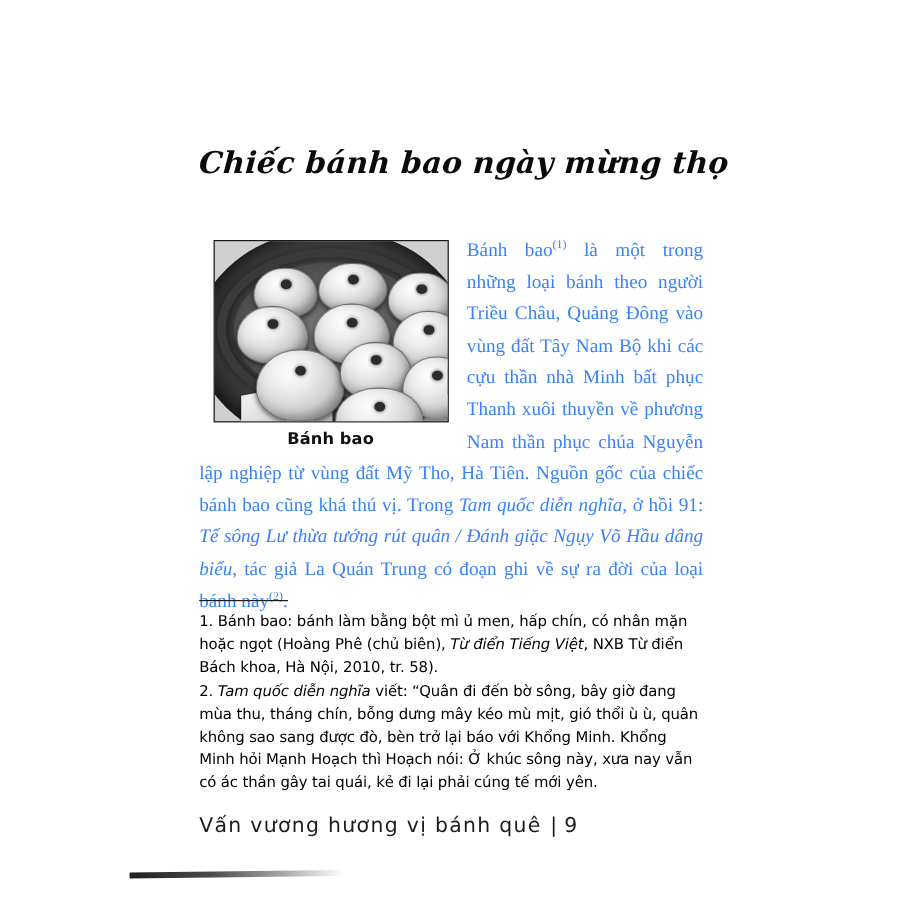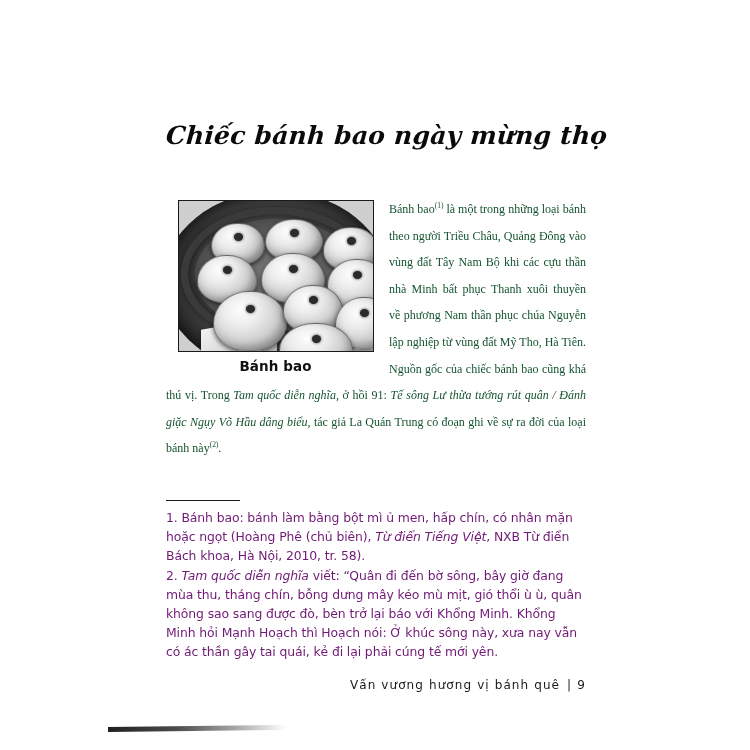--- a/index.html
+++ b/index.html
@@ -147,25 +147,25 @@
     text-align: center;
     font-family: "DejaVu Sans", "Liberation Sans", sans-serif;
     font-size: 13.5px;
     font-weight: bold;
     letter-spacing: 0.1px;
     color: #111;
   }
 
   .body-text {
     font-family: "Liberation Serif", "DejaVu Serif", serif;
-    font-size: 12px;
+    font-size: 16px;
     line-height: 26.6px;
     text-align: justify;
     text-justify: inter-word;
-    color: #14532d;
+    color: #3b82f6;
     hyphens: none;
   }
   .body-text i, .body-text em { font-style: italic; }
   sup {
     font-size: 0.62em;
     vertical-align: super;
     line-height: 0;
   }
 
   
@@ -179,35 +179,35 @@
     width: 74px;
     height: 0;
     border-top: 1.6px solid #1c1c1c;
     margin: 0 0 7px 0;
   }
   .footnote-text {
     font-family: "DejaVu Sans", "Liberation Sans", sans-serif;
     font-size: 12.4px;
     line-height: 19.2px;
     text-align: left;
-    color: #701a75;
+    color: #000000;
     letter-spacing: -0.1px;
   }
   .footnote-text p { margin: 0; }
   .footnote-text i { font-style: italic; }
 
   
   .page-footer {
     position: absolute;
     left: 0;
     top: 678px;
     width: 420px;
-    text-align: right;
+    text-align: left;
     font-family: "DejaVu Sans", "Liberation Sans", sans-serif;
-    font-size: 12px;
+    font-size: 17px;
     letter-spacing: 1.1px;
     color: #1b1b1b;
     white-space: nowrap;
   }
   .footer-sep { margin: 0 5px 0 7px; }
 
   
   .scan-edge {
     position: absolute;
     left: 108px;

